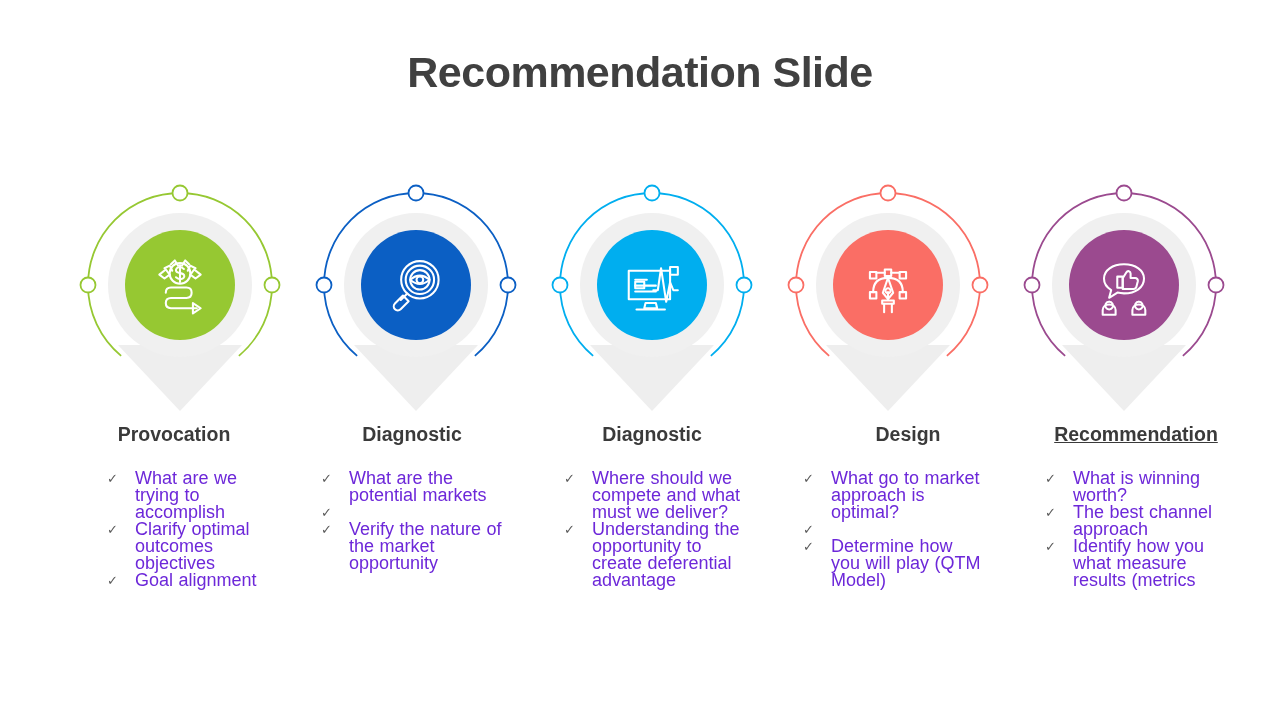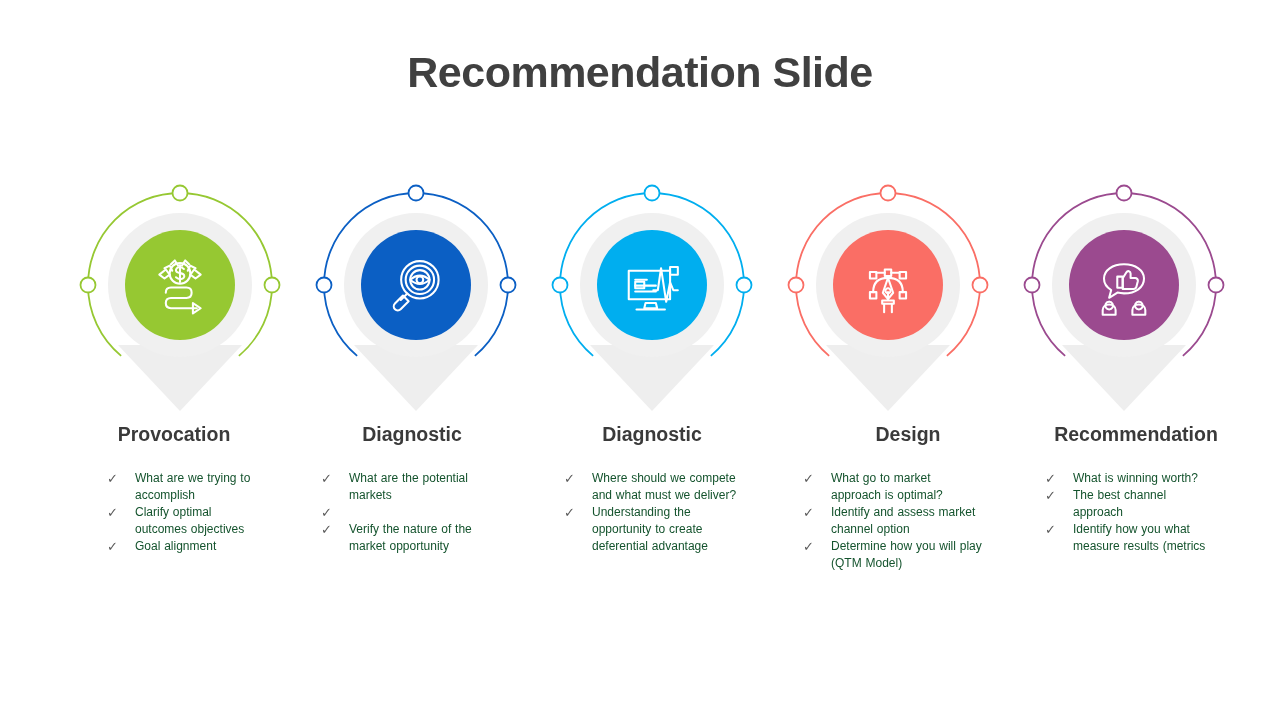--- a/index.html
+++ b/index.html
@@ -117,38 +117,38 @@
   .check {
     width: 28px;
     flex: none;
     font-size: 13px;
     line-height: 17px;
     color: #5a5a5a;
     text-align: left;
   }
   .bullet-text {
     flex: 1;
-    font-size: 12px;
+    font-size: 18px;
     line-height: 17px;
-    color: #14532d;
+    color: #6d28d9;
     word-spacing: 0.5px;
   }
 
   
   .col-1 .bullets { width: 152px; margin-left: 6px; }
   .col-2 .bullets { width: 186px; margin-left: -4px; }
   .col-3 .bullets { width: 180px; margin-left: 4px; }
   .col-4 .bullets { width: 180px; margin-left: 10px; }
   .col-5 .bullets { width: 172px; margin-left: 14px; }
 
   .col-1 .col-heading { transform: translateX(-6px); }
   .col-2 .col-heading { transform: translateX(-4px); }
   .col-3 .col-heading { transform: translateX(0px); }
   .col-4 .col-heading { transform: translateX(4px); margin-left: 32px; }
-  .col-5 .col-heading { transform: translateX(12px); }
+  .col-5 .col-heading { transform: translateX(12px); text-decoration: underline; }
 </style>
 </head>
 <body>
 
 <div id="slide">
 
   <div id="page-title">Recommendation Slide</div>
 
   <div id="columns">
       <div class="column col-1">
@@ -340,21 +340,20 @@
           </div>
         </div>
         <div class="col-heading">Design</div>
         <div class="bullets">
           <div class="bullet">
             <span class="check">✓</span>
             <span class="bullet-text">What go to market approach is optimal?</span>
           </div>
           <div class="bullet">
             <span class="check">✓</span>
-            <span class="bullet-text">Identify and assess market channel option</span>
           </div>
           <div class="bullet">
             <span class="check">✓</span>
             <span class="bullet-text">Determine how you will play (QTM Model)</span>
           </div>
         </div>
       </div>
       <div class="column col-5">
         <div class="graphic">
     <svg viewBox="0 0 236 245" xmlns="http://www.w3.org/2000/svg">

